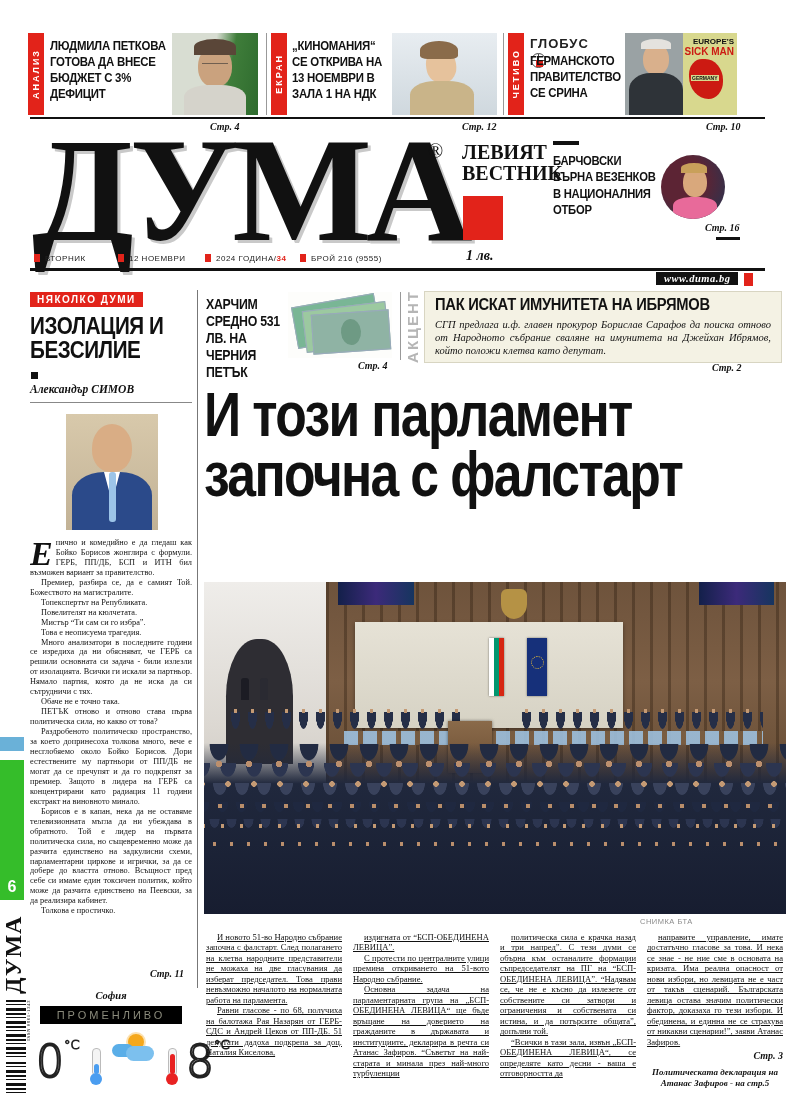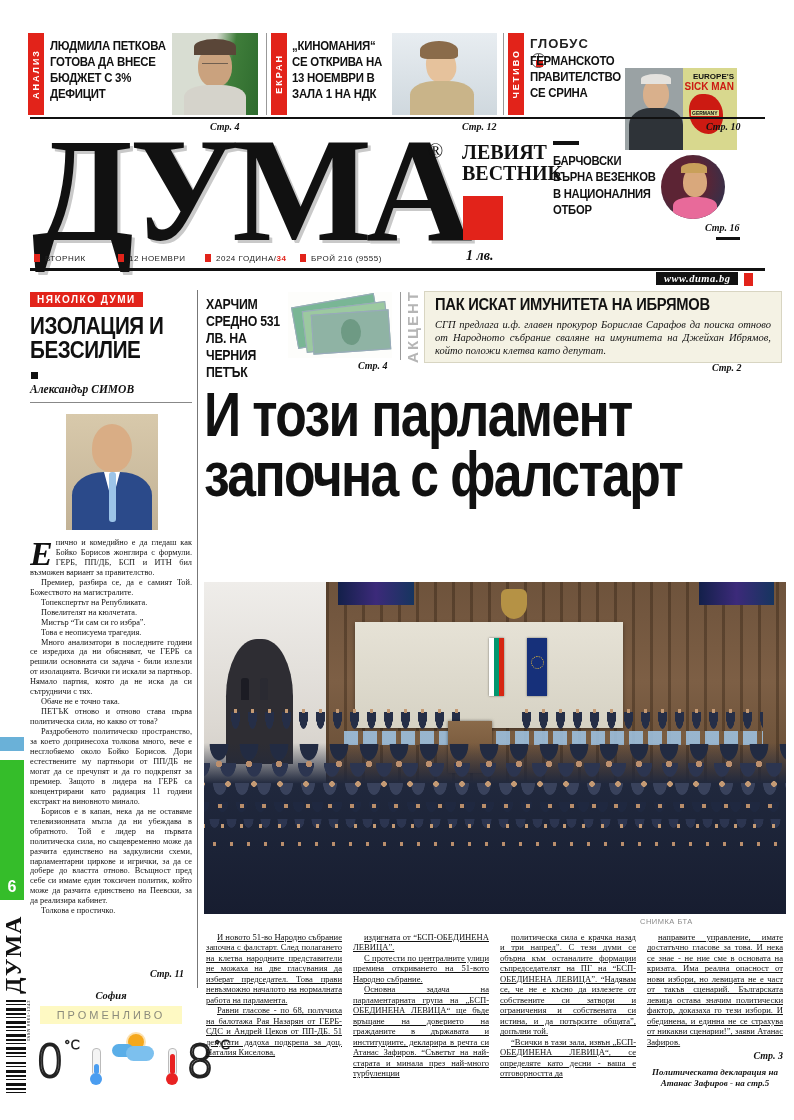--- a/index.html
+++ b/index.html
@@ -39,21 +39,21 @@
   #kicker{background:#e2231a;color:#fff;font-family:"Liberation Sans",sans-serif;
           font-weight:bold;font-size:10px;letter-spacing:1.5px;padding:2px 7px;display:inline-block;}
   #op-title{font-family:"Liberation Sans",sans-serif;font-weight:900;font-size:24px;line-height:1.0;
             letter-spacing:-.5px;transform:scaleX(.86);transform-origin:0 0;width:190px;}
   #op-body{font-size:8.3px;line-height:1.2;text-align:justify;overflow:hidden;}
   #op-body p{margin:0;text-indent:11px;}
   #op-body [data-bind-list] p:first-child{text-indent:0;}
   .dropcap{float:left;font-size:34px;line-height:.8;font-weight:bold;padding:2px 3px 0 0;font-style:italic;}
 
   
-  #wx-cond{background:#fef9c3;color:#8b8b7c;font-family:"Liberation Sans",sans-serif;
+  #wx-cond{background:#000000;color:#8b8b7c;font-family:"Liberation Sans",sans-serif;
            letter-spacing:3px;font-size:11px;text-align:center;padding:3px 0;}
   .wx-temp{font-family:"DejaVu Sans",sans-serif;font-size:44px;font-weight:200;color:#fff;
            -webkit-text-stroke:2px #222;line-height:1;}
   .wx-unit{font-size:13px;-webkit-text-stroke:1px #222;vertical-align:28px;}
   .thermo{position:absolute;width:7px;height:26px;border:1px solid #bbb;border-radius:4px;background:#f4f4f4;}
   .thermo i{position:absolute;bottom:1px;left:1px;right:1px;border-radius:3px;}
   .thermo:after{content:"";position:absolute;left:-3px;bottom:-10px;width:12px;height:12px;border-radius:50%;}
   .thermo.cold:after{background:#4a9df0;}
   .thermo.hot:after{background:#e82222;}
 
@@ -110,21 +110,21 @@
       radial-gradient(ellipse 8px 14px at 50% 0, #2c3550 0 60%, rgba(0,0,0,0) 65%) 2px 91px/17px 150px repeat-x,
       linear-gradient(180deg, rgba(28,34,54,0) 0 8%, #20283d 30%, #171d30 100%);}
   .standrow{position:absolute;height:30px;
     background:
       radial-gradient(circle 4px at 50% 15%, #c49a74 0 45%, rgba(0,0,0,0) 50%) 0 0/17px 40px repeat-x,
       radial-gradient(ellipse 7px 20px at 50% 10%, #252e47 0 62%, rgba(0,0,0,0) 66%) 0 7px/17px 40px repeat-x;}
 
   
   .p-woman{background:linear-gradient(100deg,#d8ddd2 0 45%,#3f7d3a 65%,#2e6b2e);}
   .p-girl{background:linear-gradient(180deg,#e8edf1,#cfd8de);}
-  .p-scholz{background:linear-gradient(90deg,#9aa2a4 0 52%,#d8d88e 52%);margin-top:35px;}
+  .p-scholz{background:linear-gradient(90deg,#9aa2a4 0 52%,#d8d88e 52%);}
   .map-de{position:absolute;background:#cc1a12;border-radius:40% 55% 45% 60%;}
   .suit{position:absolute;border-radius:40% 40% 0 0;}
   .p-money{background:#fdfdfb;}
   .note{position:absolute;border:1px solid #9ab;}
   .p-man{background:linear-gradient(180deg,#d8c9ab,#c2b296);}
   .p-ath{background:radial-gradient(circle at 35% 40%,#5c2434 0 40%,#2a3350 90%);}
 </style>
 </head>
 <body>
 

